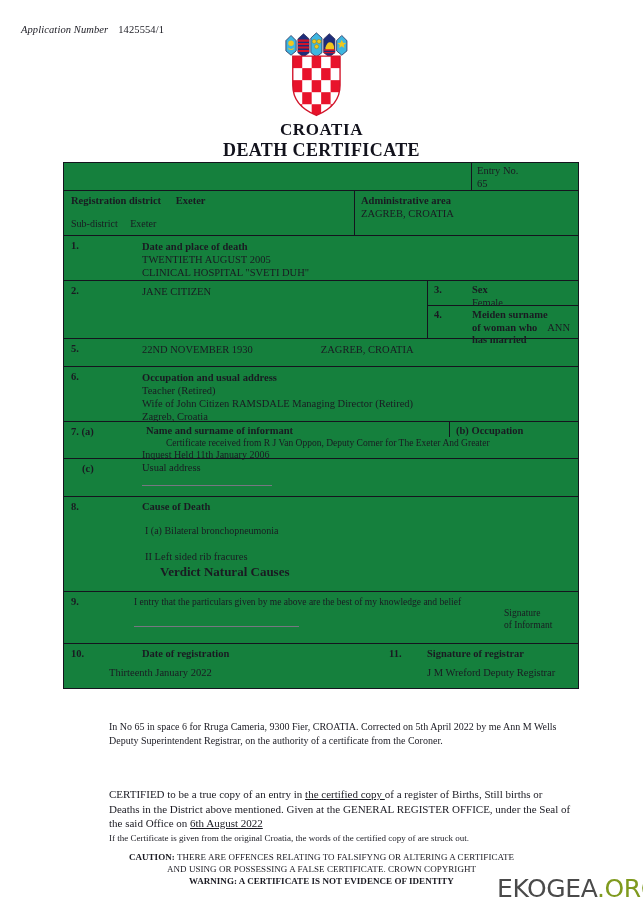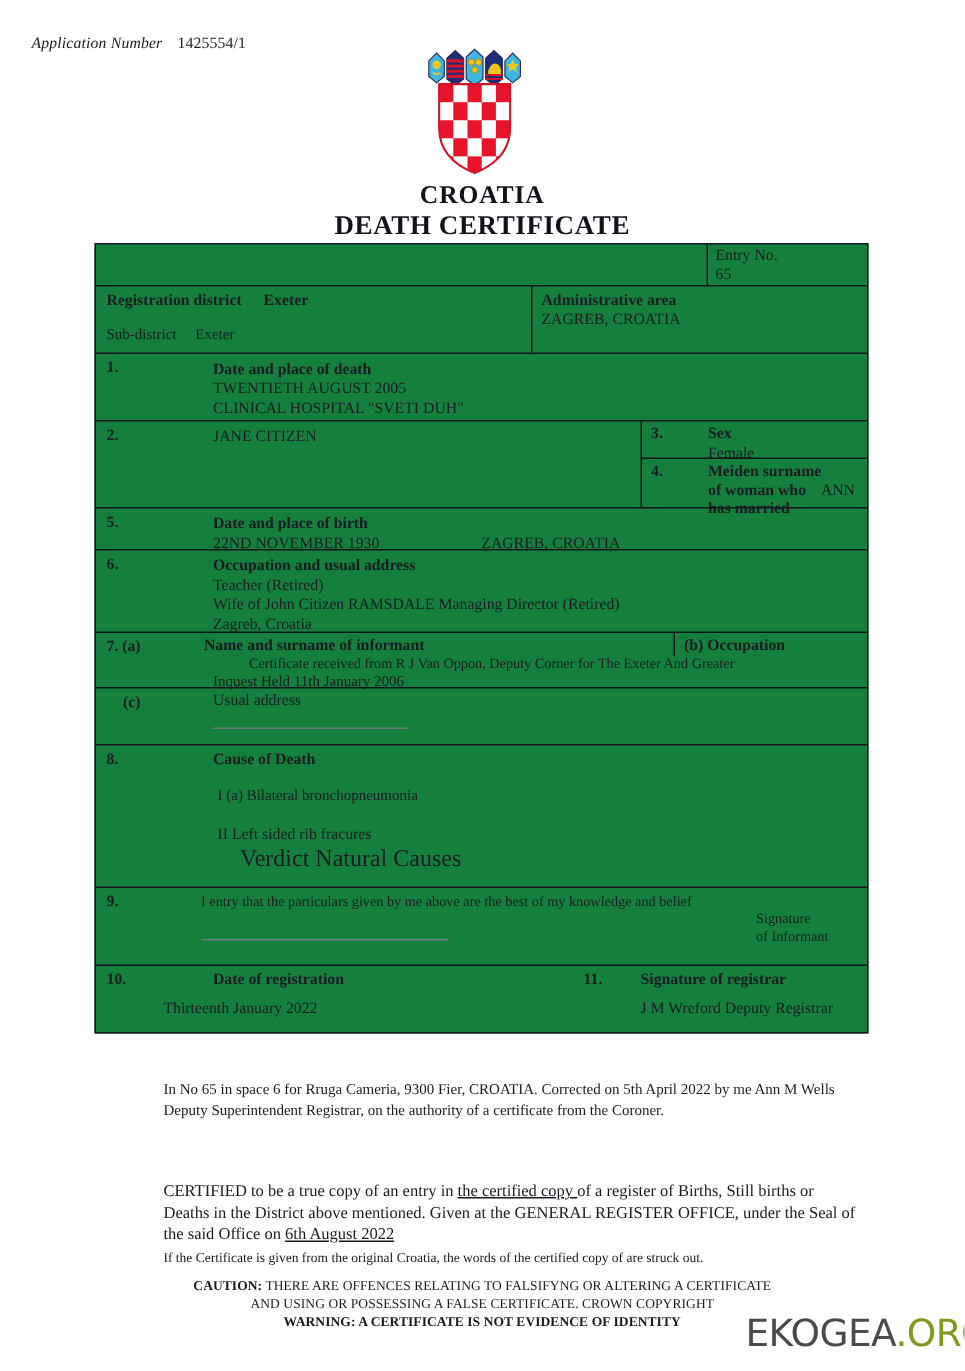--- a/index.html
+++ b/index.html
@@ -198,21 +198,21 @@
   .r-birth { height: 28px; }
   .birth-place { margin-left: 68px; }
 
   
   .r-occ { height: 55px; }
 
   
   .r-inf { height: 37px; }
   .inf-a {
     position: absolute;
-    left: 72px; top: 3px;
+    left: 82px; top: 3px;
     font-weight: bold;
     font-size: 10.5px;
   }
   .inf-b {
     position: absolute;
     left: 392px; top: 3px;
     font-weight: bold;
     font-size: 10.5px;
   }
   .inf-divider {
@@ -263,21 +263,22 @@
     font-size: 10px;
   }
   .cause-ii {
     position: absolute;
     left: 81px; top: 54px;
     font-size: 10.5px;
   }
   .cause-verdict {
     position: absolute;
     left: 96px; top: 67px;
-    font-size: 16px;
+    font-size: 13px;
+    font-weight: bold;
   }
 
   
   .r-decl { height: 52px; }
   .decl-txt {
     position: absolute;
     left: 70px; top: 5px;
     font-size: 9.5px;
   }
   .sigline.decl { left: 70px; top: 34px; width: 165px; }
@@ -494,21 +495,20 @@
           <div class="lbl-b">has married</div>
         </div>
         <span class="maiden-val">ANN</span>
       </div>
     </div>
   </div>
 
   <div class="row r-birth">
     <span class="num">5.</span>
     <div class="content">
-      <div class="lbl-b">Date and place of birth</div>
       <div class="val-n">
         <span>22ND NOVEMBER 1930</span><span class="birth-place">ZAGREB, CROATIA</span>
       </div>
     </div>
   </div>
 
   <div class="row r-occ">
     <span class="num">6.</span>
     <div class="content">
       <div class="lbl-b">Occupation and usual address</div>

